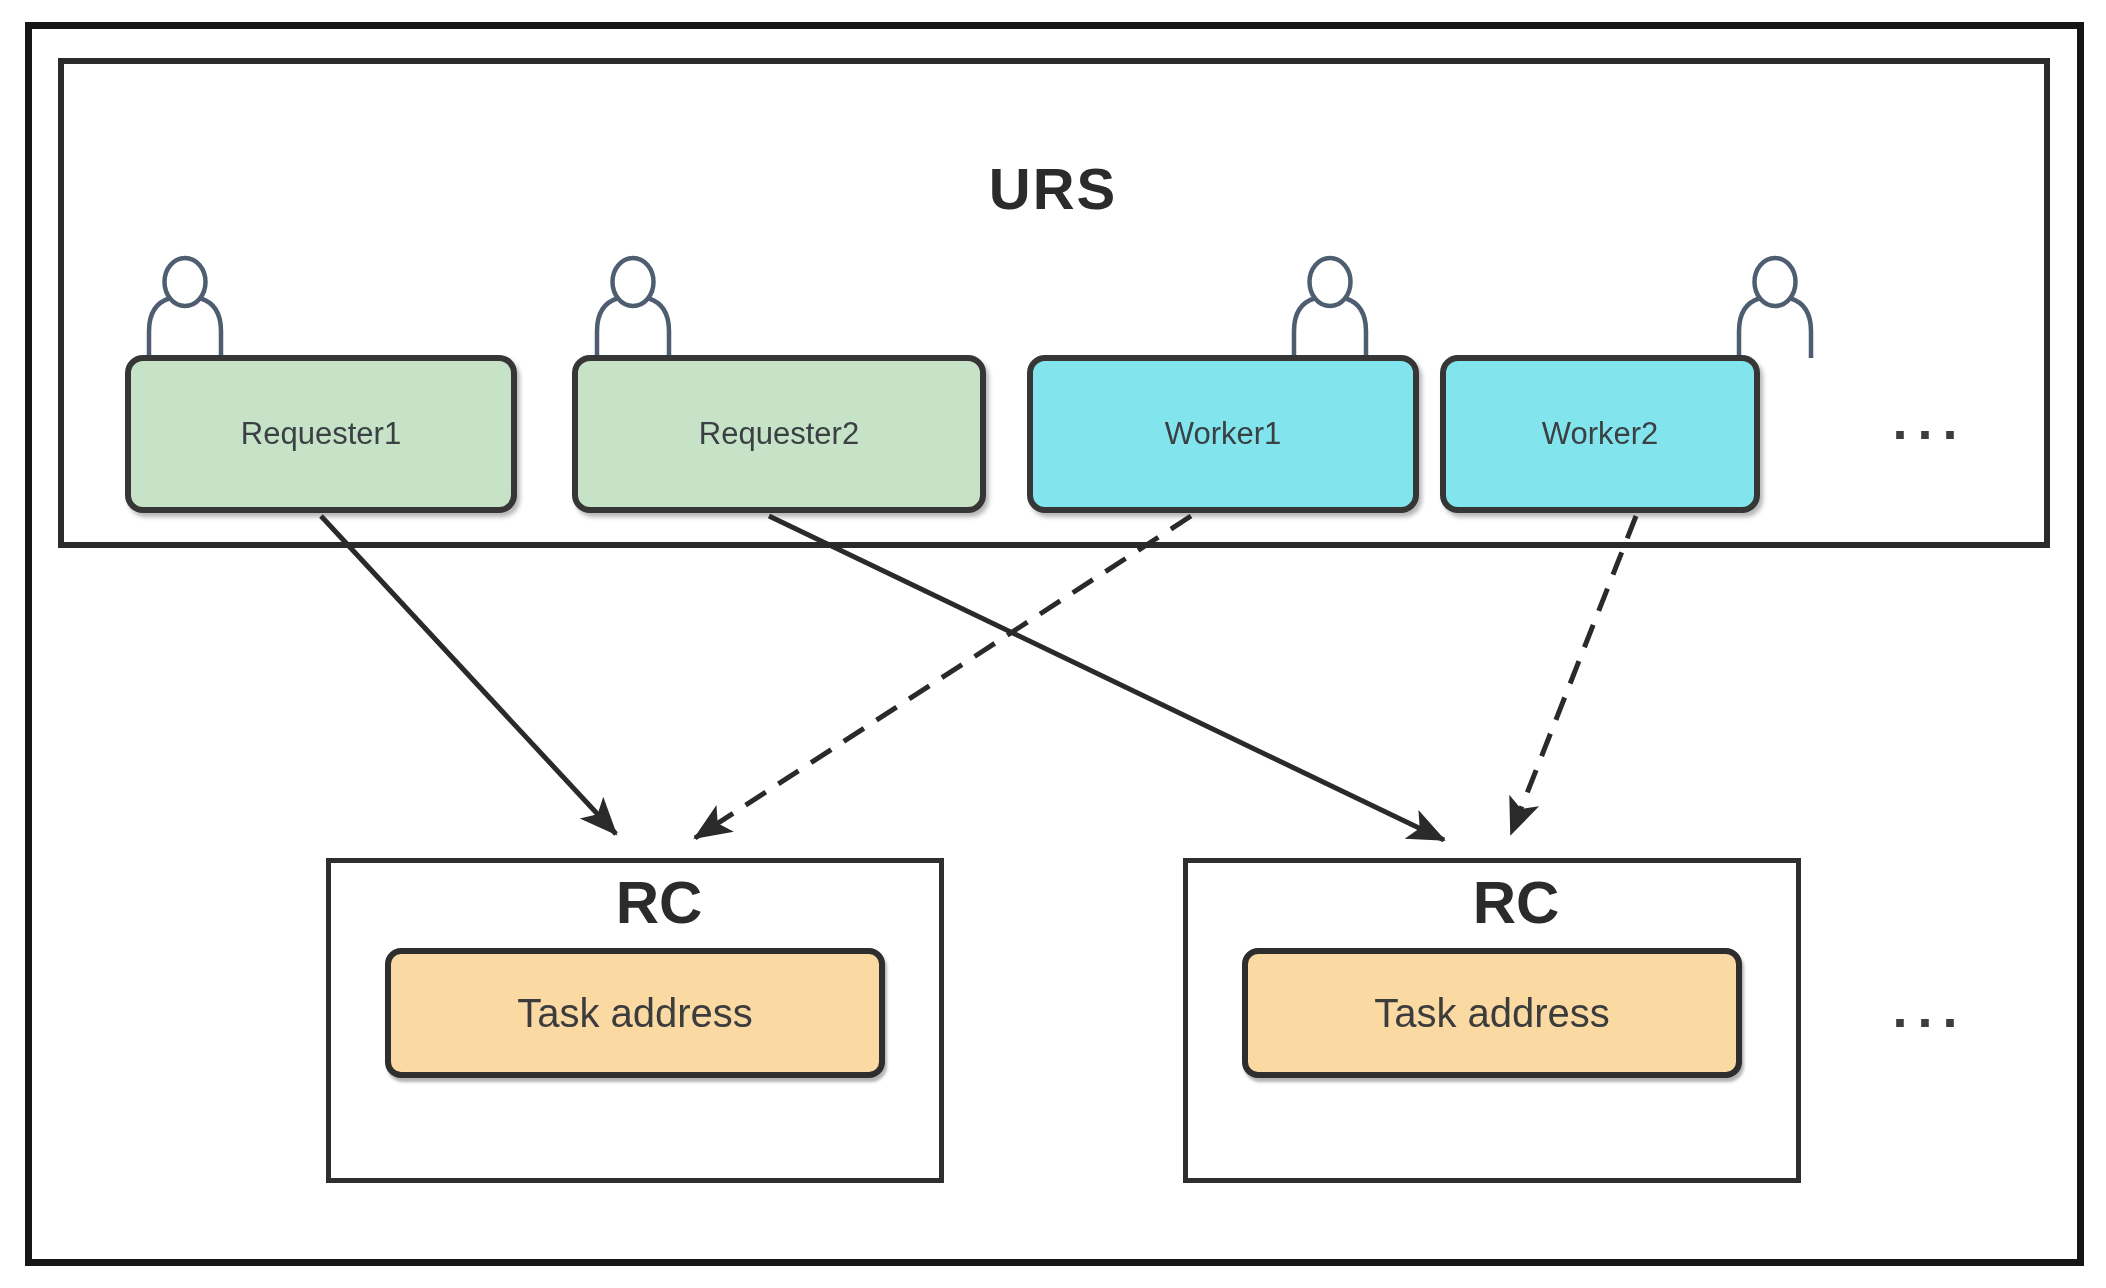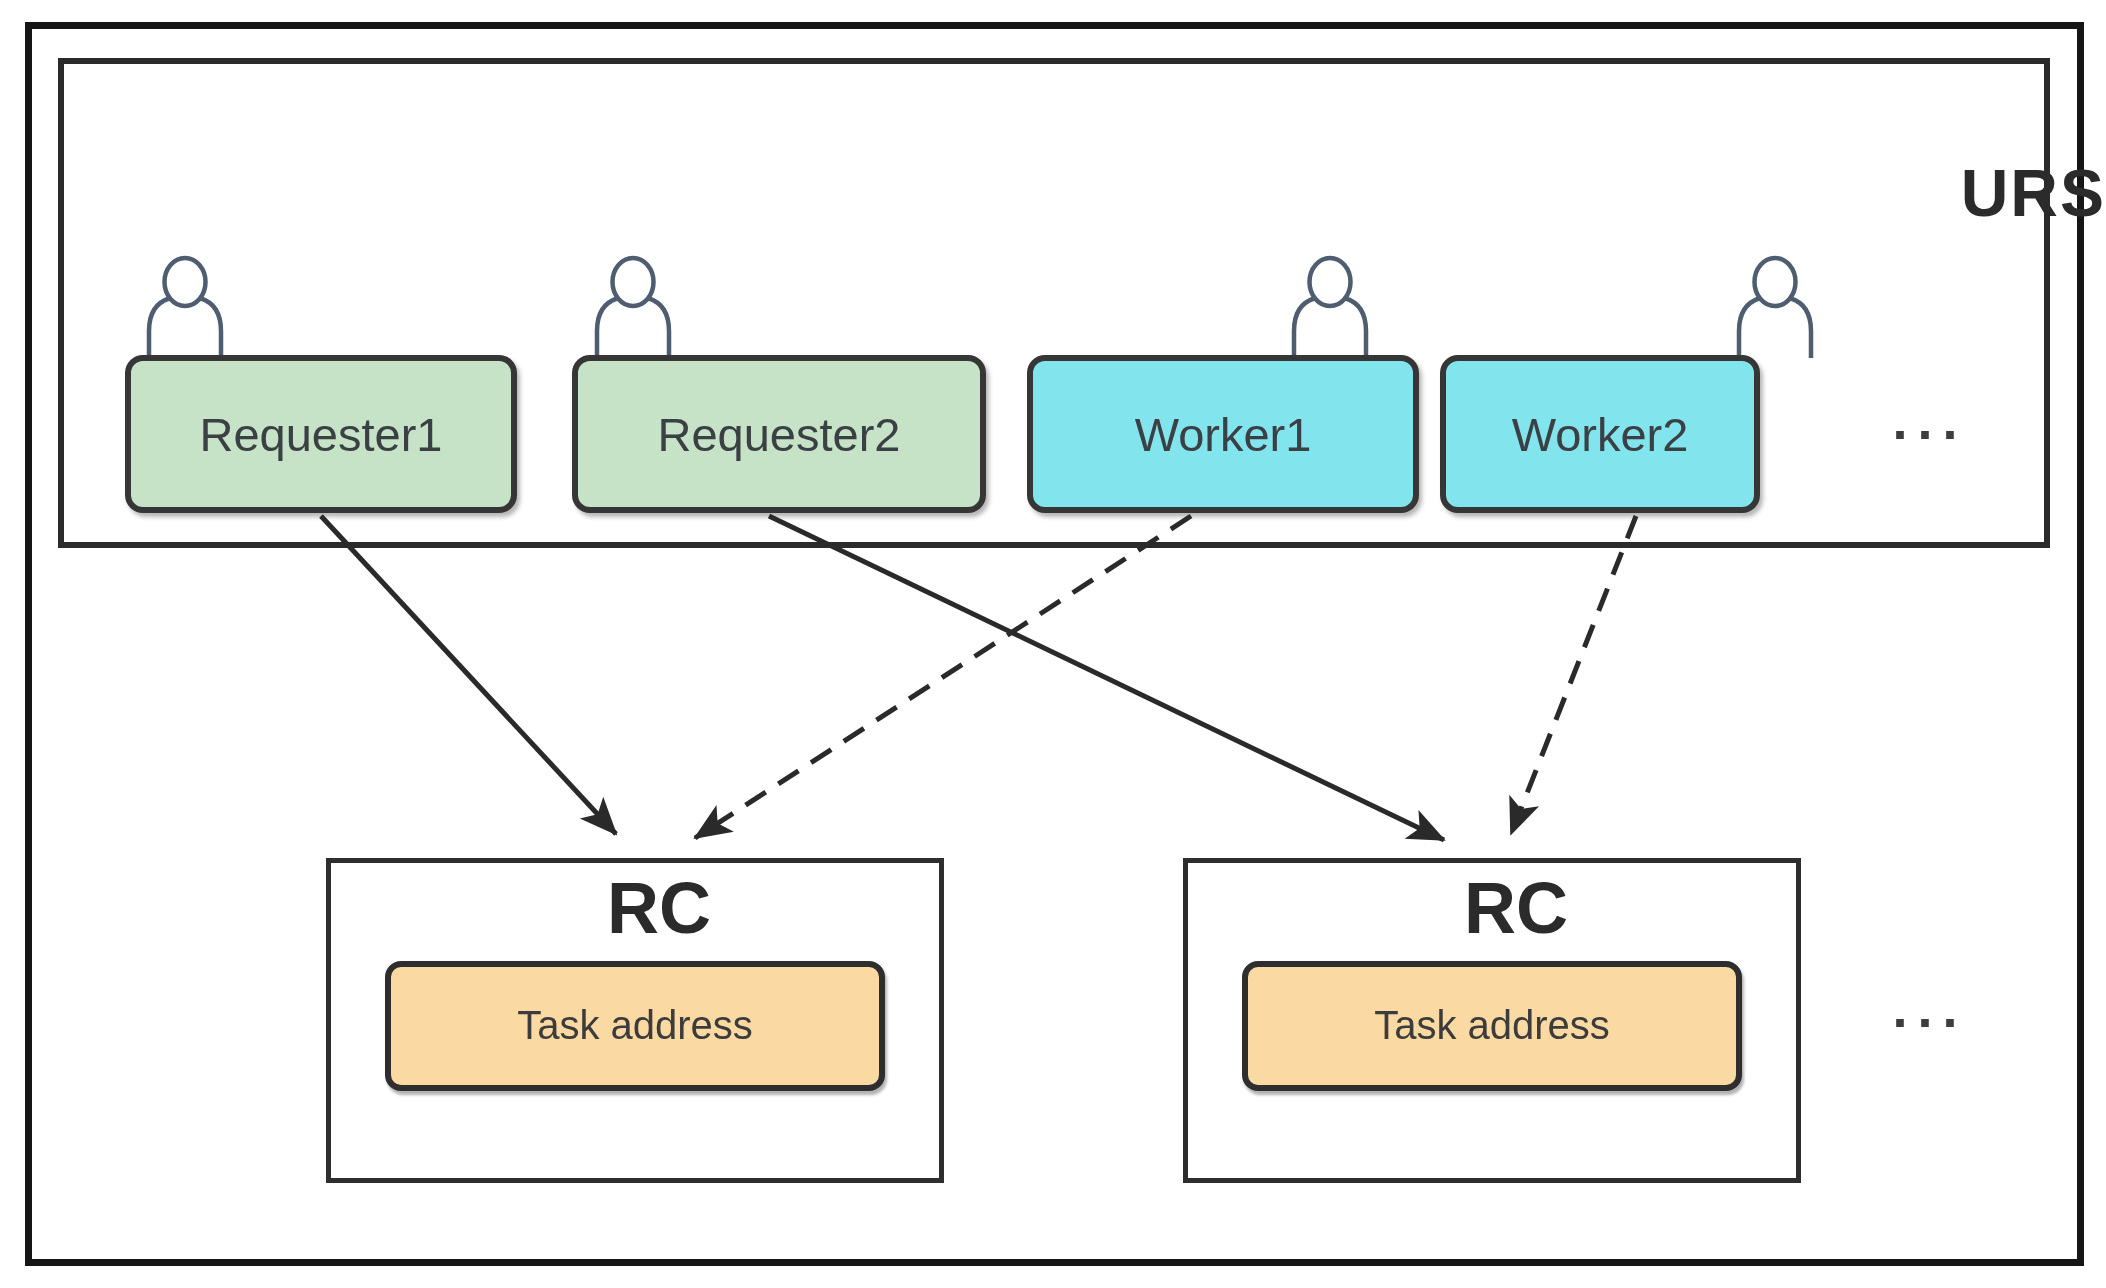--- a/index.html
+++ b/index.html
@@ -4,46 +4,46 @@
 <style>
   html,body{margin:0;padding:0;background:#ffffff;}
   #stage{
     position:relative;width:2106px;height:1288px;background:#ffffff;
     font-family:"Liberation Sans","DejaVu Sans",sans-serif;overflow:hidden;
   }
   .abs{position:absolute;box-sizing:border-box;}
   
   #outer-frame{left:25px;top:22px;width:2059px;height:1244px;border:7px solid #161616;background:#ffffff;z-index:0;}
   #urs-box{left:58px;top:58px;width:1992px;height:490px;border:6px solid #2b2b2b;background:#ffffff;z-index:0;}
-  #urs-label{left:0;top:160px;width:2106px;text-align:right;font-size:66px;font-weight:700;color:#2b2b2b;letter-spacing:2px;line-height:1;z-index:1;}
+  #urs-label{left:0;top:160px;width:2106px;text-align:center;font-size:58px;font-weight:700;color:#2b2b2b;letter-spacing:2px;line-height:1;z-index:1;}
   
   .node{
     top:355px;height:158px;border:6px solid #363636;border-radius:18px;
     display:flex;align-items:center;justify-content:center;
-    font-size:47px;color:#3a4043;z-index:2;
+    font-size:31px;color:#3a4043;z-index:2;
     box-shadow:3px 4px 4px rgba(50,50,50,0.35);
   }
   .node--requester{background:#c6e3c7;}
   .node--worker{background:#82e5ee;}
   #node-requester1{left:125px;width:392px;}
   #node-requester2{left:572px;width:414px;}
   #node-worker1{left:995px;width:392px;margin-left:32px;}
   #node-worker2{left:1440px;width:320px;}
   
   .person{z-index:1;top:255px;width:84px;height:104px;}
   #person-1{left:143px;}
   #person-2{left:591px;}
   #person-3{left:1288px;}
   #person-4{left:1733px;}
   
   .rc-box{top:858px;width:618px;height:325px;border:5px solid #2e2e2e;background:#ffffff;z-index:1;
     display:flex;flex-direction:column;align-items:center;}
   #rc-box-1{left:326px;}
   #rc-box-2{left:1183px;}
-  .rc-label{margin-top:8px;font-size:72px;font-weight:700;color:#2b2b2b;line-height:1.05;margin-left:48px;}
+  .rc-label{margin-top:8px;font-size:60px;font-weight:700;color:#2b2b2b;line-height:1.05;margin-left:48px;}
   .task-box{
     margin-top:14px;width:500px;height:130px;border:6px solid #2e2e2e;border-radius:16px;
     background:#fbd9a2;display:flex;align-items:center;justify-content:center;
     font-size:40px;color:#3c3c3c;box-shadow:2px 4px 3px rgba(0,0,0,0.3);box-sizing:border-box;
   }
   
   .ellipsis{width:100px;text-align:center;font-size:54px;font-weight:600;color:#3d3d3d;letter-spacing:10px;line-height:54px;z-index:1;}
   #ellipsis-top{left:1880px;top:393px;}
   #ellipsis-bottom{left:1880px;top:981px;}
   

